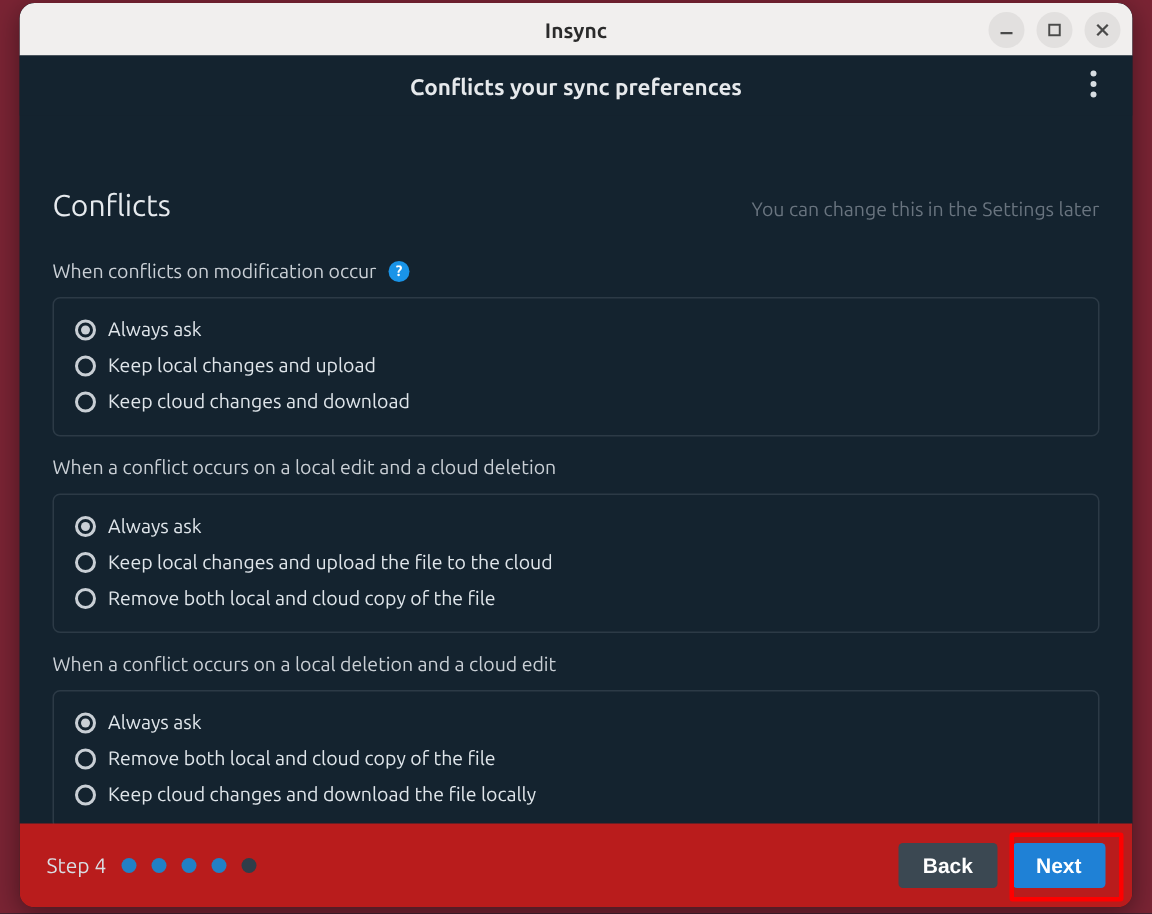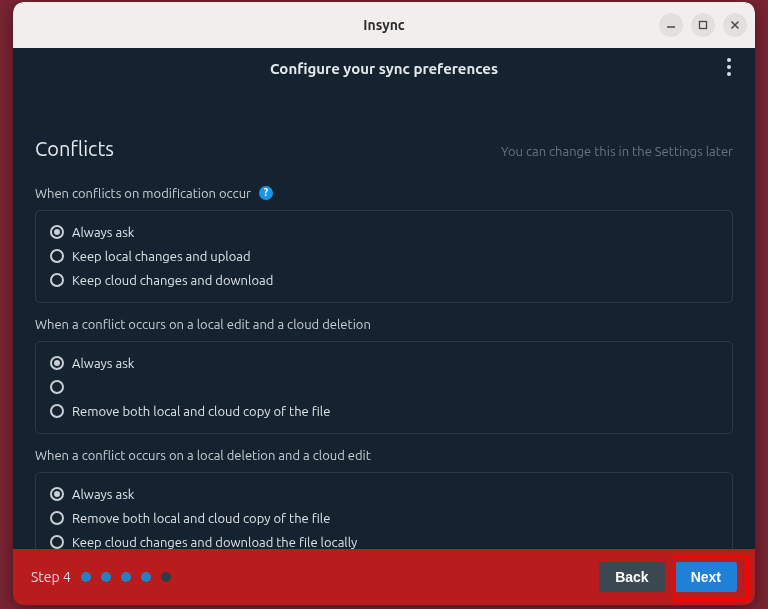--- a/index.html
+++ b/index.html
@@ -15,21 +15,21 @@
       left: 13px;
       top: 2px;
       width: 742px;
       height: 603px;
       background: #14232f;
       border-radius: 10px;
       overflow: hidden;
       box-shadow: 0 4px 18px rgba(0,0,0,0.4);
     }
     .titlebar {
-      height: 46px;
+      height: 35px;
       background: #f1efee;
       display: flex;
       align-items: center;
       position: relative;
       border-top-left-radius: 10px;
       border-top-right-radius: 10px;
     }
     .titlebar-title {
       position: absolute;
       left: 0; right: 0;
@@ -232,21 +232,21 @@
       <div class="tb-btn">
         <svg viewBox="0 0 12 12">
             <line x1="2.5" y1="2.5" x2="9.5" y2="9.5" stroke="#4a4a4a" stroke-width="1.5"></line>
             <line x1="9.5" y1="2.5" x2="2.5" y2="9.5" stroke="#4a4a4a" stroke-width="1.5"></line>
           </svg>
       </div>
     </div>
   </div>
 
   <div class="subheader">
-    <div class="subheader-title">Configure your sync preferences</div>
+    <div class="subheader-title">Conflicts your sync preferences</div>
     <div class="menu-dots">
       <span></span>
       <span></span>
       <span></span>
     </div>
   </div>
 
   <div class="content">
     <div class="page-header-row">
       <div class="page-title">Conflicts</div>
@@ -275,20 +275,21 @@
     <div class="section-label">
       <span>When a conflict occurs on a local edit and a cloud deletion</span>
     </div>
     <div class="option-group">
       <div class="radio-row">
         <span class="radio checked"></span>
         <span>Always ask</span>
       </div>
       <div class="radio-row">
         <span class="radio"></span>
+        <span>Keep local changes and upload the file to the cloud</span>
       </div>
       <div class="radio-row">
         <span class="radio"></span>
         <span>Remove both local and cloud copy of the file</span>
       </div>
     </div>
 
     <div class="section-label">
       <span>When a conflict occurs on a local deletion and a cloud edit</span>
     </div>

